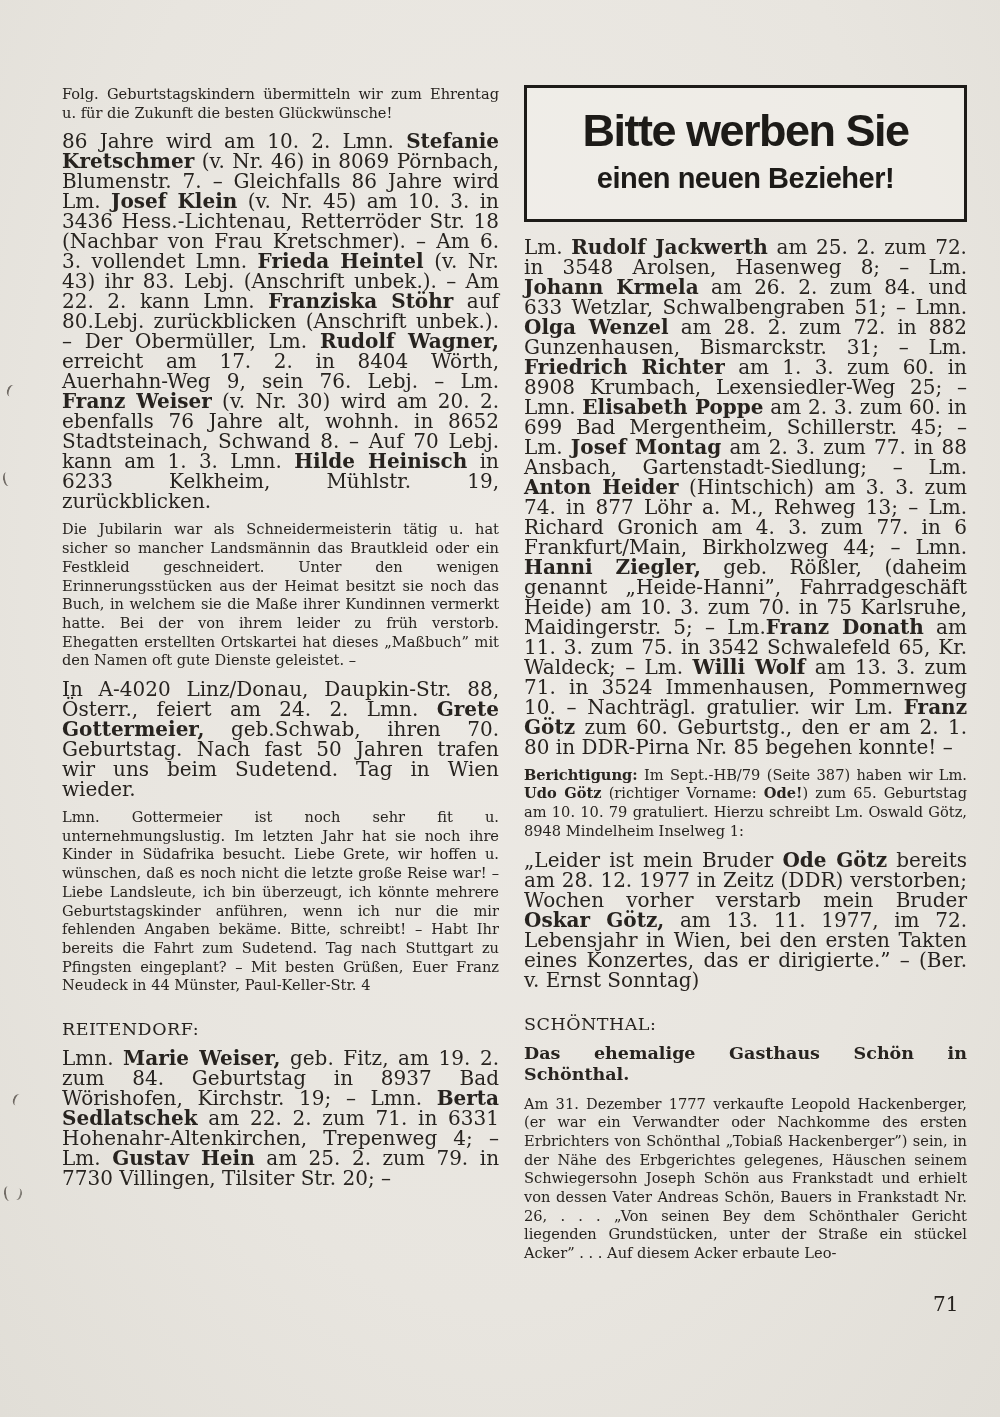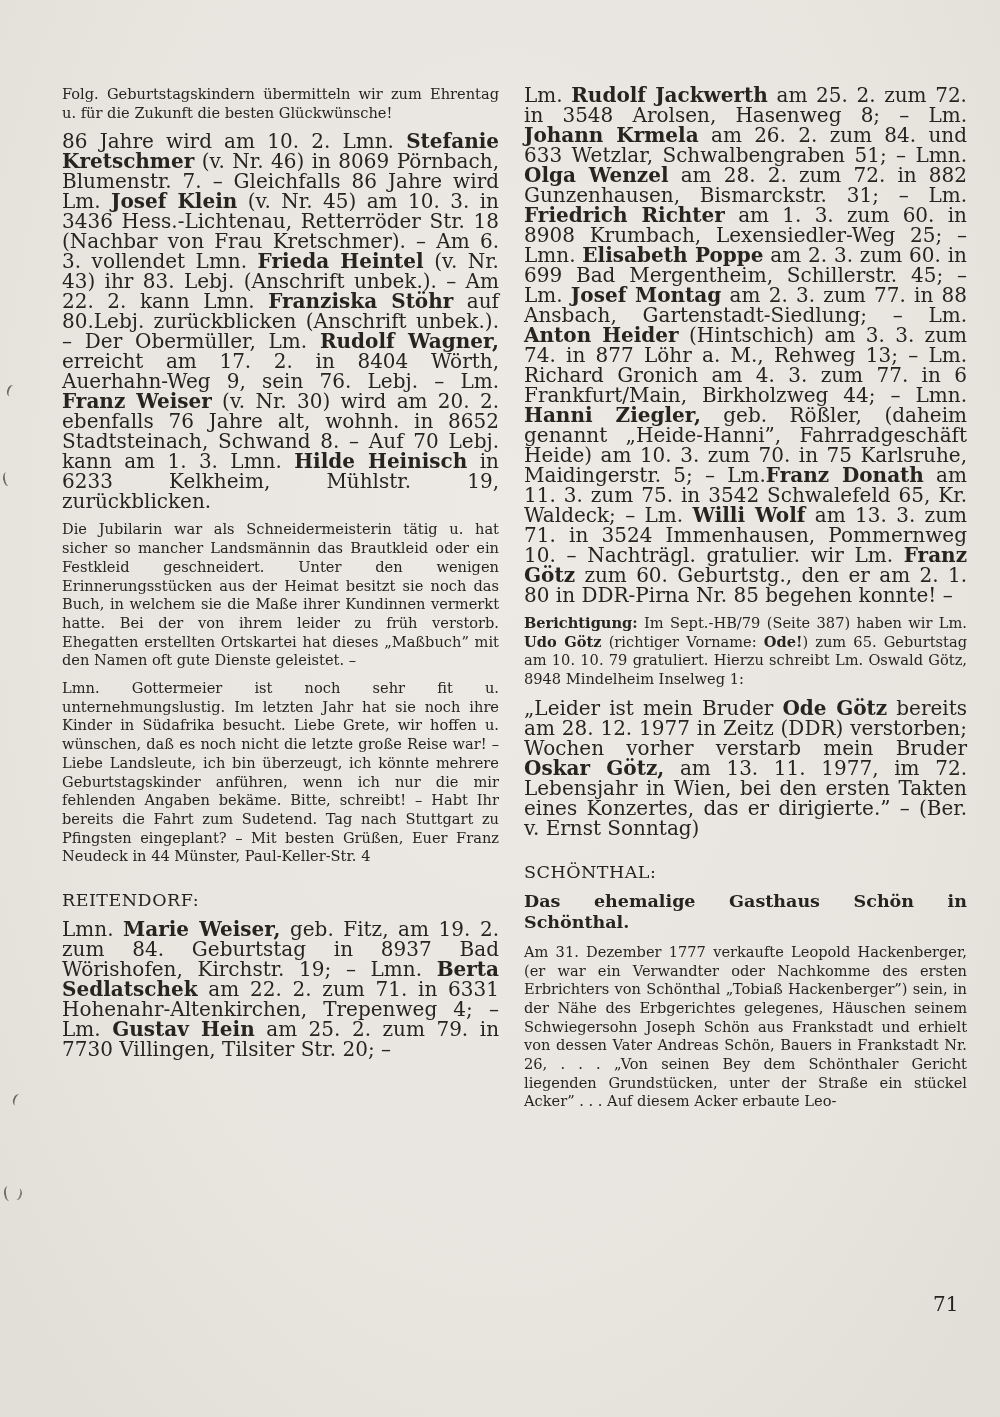--- a/index.html
+++ b/index.html
@@ -56,26 +56,31 @@
 </style>
 </head>
 <body>
 
 <div class="page">
 
   <div class="col col-left">
       <div class="block small"><span>Folg. Geburtstagskindern übermitteln wir zum Ehrentag u. für die Zukunft die besten Glückwünsche!</span></div>
       <div class="block body"><span>86 Jahre wird am 10. 2. Lmn. </span><span class="b">Stefanie Kretschmer</span><span> (v. Nr. 46) in 8069 Pörnbach, Blumenstr. 7. – Gleichfalls 86 Jahre wird Lm. </span><span class="b">Josef Klein</span><span> (v. Nr. 45) am 10. 3. in 3436 Hess.-Lichtenau, Retterröder Str. 18 (Nachbar von Frau Kretschmer). – Am 6. 3. vollendet Lmn. </span><span class="b">Frieda Heintel</span><span> (v. Nr. 43) ihr 83. Lebj. (Anschrift unbek.). – Am 22. 2. kann Lmn. </span><span class="b">Franziska Stöhr</span><span> auf 80.Lebj. zurückblicken (Anschrift unbek.). – Der Obermüller, Lm. </span><span class="b">Rudolf Wagner,</span><span> erreicht am 17. 2. in 8404 Wörth, Auerhahn-Weg 9, sein 76. Lebj. – Lm. </span><span class="b">Franz Weiser</span><span> (v. Nr. 30) wird am 20. 2. ebenfalls 76 Jahre alt, wohnh. in 8652 Stadtsteinach, Schwand 8. – Auf 70 Lebj. kann am 1. 3. Lmn. </span><span class="b">Hilde Heinisch</span><span> in 6233 Kelkheim, Mühlstr. 19, zurückblicken.</span></div>
       <div class="block small"><span>Die Jubilarin war als Schneidermeisterin tätig u. hat sicher so mancher Landsmännin das Brautkleid oder ein Festkleid geschneidert. Unter den wenigen Erinnerungsstücken aus der Heimat besitzt sie noch das Buch, in welchem sie die Maße ihrer Kundinnen vermerkt hatte. Bei der von ihrem leider zu früh verstorb. Ehegatten erstellten Ortskartei hat dieses „Maßbuch” mit den Namen oft gute Dienste geleistet. –</span></div>
+      <div class="block body"><span>In A-4020 Linz/Donau, Daupkin-Str. 88, Österr., feiert am 24. 2. Lmn. </span><span class="b">Grete Gottermeier,</span><span> geb.Schwab, ihren 70. Geburtstag. Nach fast 50 Jahren trafen wir uns beim Sudetend. Tag in Wien wieder.</span></div>
       <div class="block small"><span>Lmn. Gottermeier ist noch sehr fit u. unternehmungslustig. Im letzten Jahr hat sie noch ihre Kinder in Südafrika besucht. Liebe Grete, wir hoffen u. wünschen, daß es noch nicht die letzte große Reise war! – Liebe Landsleute, ich bin überzeugt, ich könnte mehrere Geburtstagskinder anführen, wenn ich nur die mir fehlenden Angaben bekäme. Bitte, schreibt! – Habt Ihr bereits die Fahrt zum Sudetend. Tag nach Stuttgart zu Pfingsten eingeplant? – Mit besten Grüßen, Euer Franz Neudeck in 44 Münster, Paul-Keller-Str. 4</span></div>
       <div class="block heading"><span>REITENDORF:</span></div>
       <div class="block body"><span>Lmn. </span><span class="b">Marie Weiser,</span><span> geb. Fitz, am 19. 2. zum 84. Geburtstag in 8937 Bad Wörishofen, Kirchstr. 19; – Lmn. </span><span class="b">Berta Sedlatschek</span><span> am 22. 2. zum 71. in 6331 Hohenahr-Altenkirchen, Trepenweg 4; – Lm. </span><span class="b">Gustav Hein</span><span> am 25. 2. zum 79. in 7730 Villingen, Tilsiter Str. 20; –</span></div>
     </div>
 
   <div class="col col-right">
+    <div class="promo-box">
+      <div class="promo1">Bitte werben Sie</div>
+      <div class="promo2">einen neuen Bezieher!</div>
+    </div>
     <div>
         <div class="block body"><span>Lm. </span><span class="b">Rudolf Jackwerth</span><span> am 25. 2. zum 72. in 3548 Arolsen, Hasenweg 8; – Lm. </span><span class="b">Johann Krmela</span><span> am 26. 2. zum 84. und 633 Wetzlar, Schwalbengraben 51; – Lmn. </span><span class="b">Olga Wenzel</span><span> am 28. 2. zum 72. in 882 Gunzenhausen, Bismarckstr. 31; – Lm. </span><span class="b">Friedrich Richter</span><span> am 1. 3. zum 60. in 8908 Krumbach, Lexensiedler-Weg 25; – Lmn. </span><span class="b">Elisabeth Poppe</span><span> am 2. 3. zum 60. in 699 Bad Mergentheim, Schillerstr. 45; – Lm. </span><span class="b">Josef Montag</span><span> am 2. 3. zum 77. in 88 Ansbach, Gartenstadt-Siedlung; – Lm. </span><span class="b">Anton Heider</span><span> (Hintschich) am 3. 3. zum 74. in 877 Löhr a. M., Rehweg 13; – Lm. Richard Gronich am 4. 3. zum 77. in 6 Frankfurt/Main, Birkholzweg 44; – Lmn. </span><span class="b">Hanni Ziegler,</span><span> geb. Rößler, (daheim genannt „Heide-Hanni”, Fahrradgeschäft Heide) am 10. 3. zum 70. in 75 Karlsruhe, Maidingerstr. 5; – Lm.</span><span class="b">Franz Donath</span><span> am 11. 3. zum 75. in 3542 Schwalefeld 65, Kr. Waldeck; – Lm. </span><span class="b">Willi Wolf</span><span> am 13. 3. zum 71. in 3524 Immenhausen, Pommernweg 10. – Nachträgl. gratulier. wir Lm. </span><span class="b">Franz Götz</span><span> zum 60. Geburtstg., den er am 2. 1. 80 in DDR-Pirna Nr. 85 begehen konnte! –</span></div>
         <div class="block small"><span class="b">Berichtigung:</span><span> Im Sept.-HB/79 (Seite 387) haben wir Lm. </span><span class="b">Udo Götz</span><span> (richtiger Vorname: </span><span class="b">Ode!</span><span>) zum 65. Geburtstag am 10. 10. 79 gratuliert. Hierzu schreibt Lm. Oswald Götz, 8948 Mindelheim Inselweg 1:</span></div>
         <div class="block body"><span>„Leider ist mein Bruder </span><span class="b">Ode Götz</span><span> bereits am 28. 12. 1977 in Zeitz (DDR) verstorben; Wochen vorher verstarb mein Bruder </span><span class="b">Oskar Götz,</span><span> am 13. 11. 1977, im 72. Lebensjahr in Wien, bei den ersten Takten eines Konzertes, das er dirigierte.” – (Ber. v. Ernst Sonntag)</span></div>
         <div class="block heading"><span>SCHÖNTHAL:</span></div>
         <div class="block subheading"><span>Das ehemalige Gasthaus Schön in Schönthal.</span></div>
         <div class="block small"><span>Am 31. Dezember 1777 verkaufte Leopold Hackenberger, (er war ein Verwandter oder Nachkomme des ersten Erbrichters von Schönthal „Tobiaß Hackenberger”) sein, in der Nähe des Erbgerichtes gelegenes, Häuschen seinem Schwiegersohn Joseph Schön aus Frankstadt und erhielt von dessen Vater Andreas Schön, Bauers in Frankstadt Nr. 26, . . . „Von seinen Bey dem Schönthaler Gericht liegenden Grundstücken, unter der Straße ein stückel Acker” . . . Auf diesem Acker erbaute Leo-</span></div>
       </div>
   </div>
 

